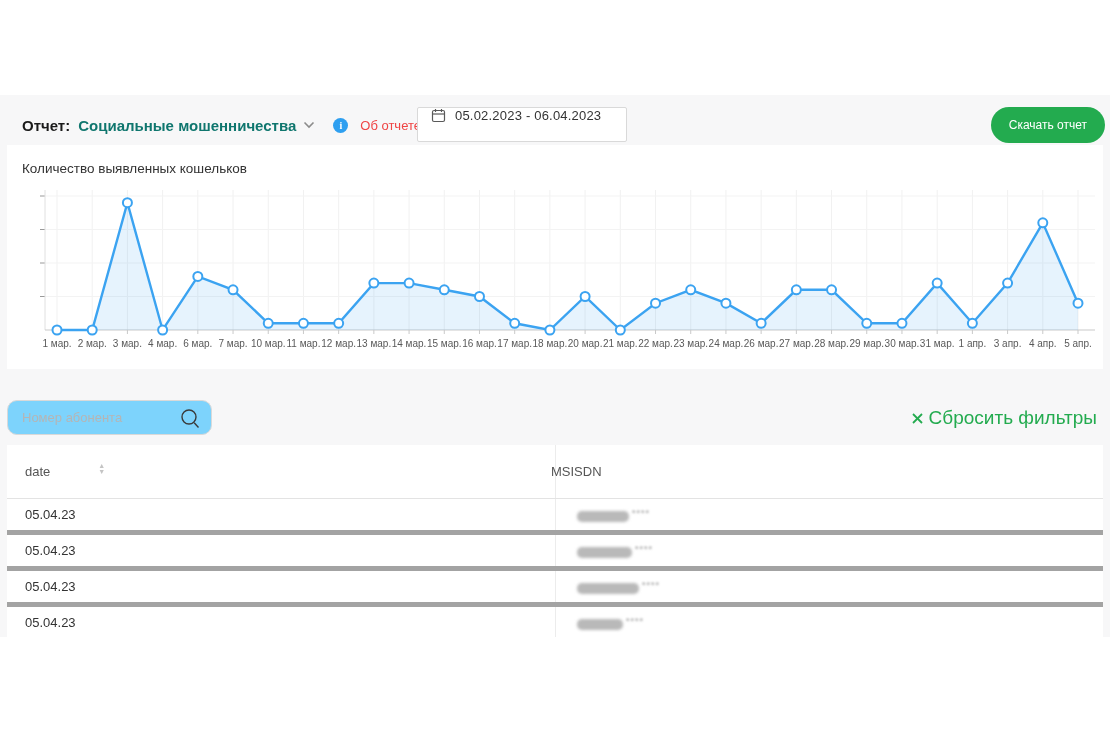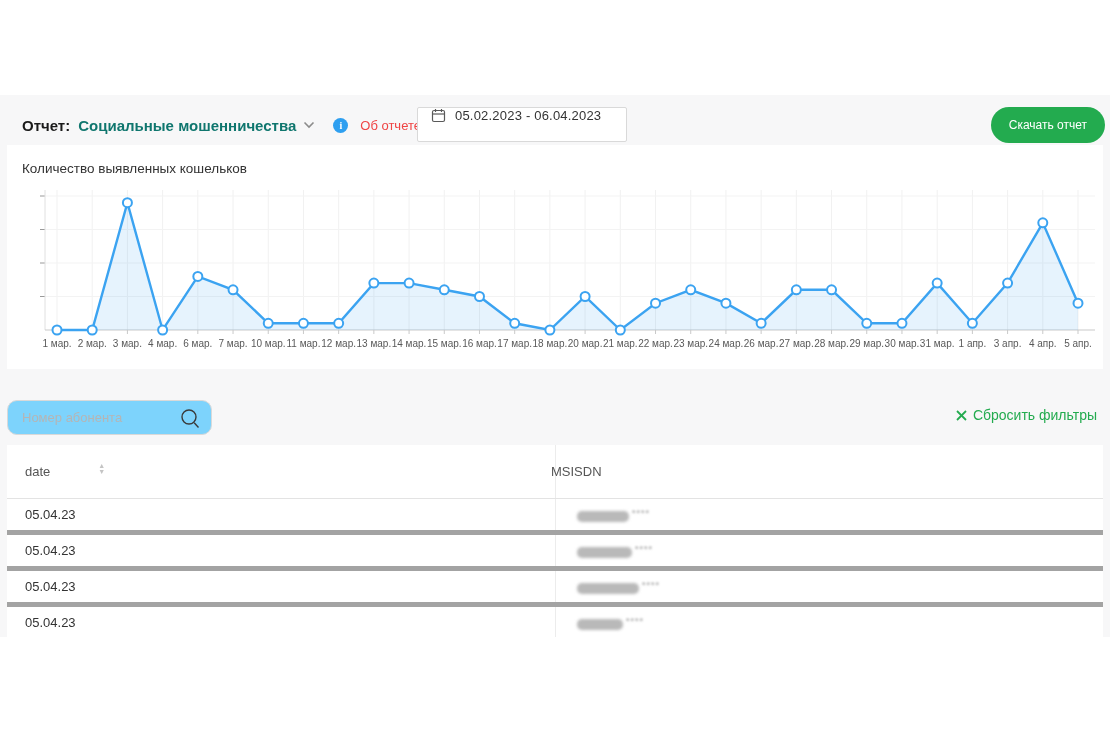--- a/index.html
+++ b/index.html
@@ -39,21 +39,21 @@
   
   .search-box { position: absolute; left: 7px; top: 305px; width: 205px; height: 35px;
     background: #7dd3fc; border: 1px solid #d9d9d9; border-radius: 10px; }
   .search-box input { position: absolute; left: 0; top: 0; width: 100%; height: 100%;
     border: none; outline: none; padding: 0 36px 0 14px; font-size: 13px; color: #333;
     font-family: "Liberation Sans", sans-serif; background: transparent; }
   .search-box input::placeholder { color: #b5b5b5; }
   .search-icon { position: absolute; right: 10px; top: 7px; cursor: pointer; }
   .reset-link { position: absolute; right: 13px; top: 312px; display: flex;
     align-items: center; cursor: pointer; }
-  .reset-link span { font-size: 14px; color: #23ab4f; margin-left: 6px; }
+  .reset-link span { font-size: 19px; color: #23ab4f; margin-left: 6px; }
 
   
   .table-card { top: 350px; height: 192px; overflow: hidden; }
   .col-divider { position: absolute; left: 548px; top: 0; bottom: 0; width: 1px;
     background: #ececec; }
   .thead { position: relative; height: 54px; border-bottom: 1px solid #e3e3e3;
     display: flex; align-items: center; }
   .th-date { position: absolute; left: 18px; display: flex; align-items: center;
     cursor: pointer; gap: 42px; }
   .th-date span { font-size: 13px; color: #555; }

